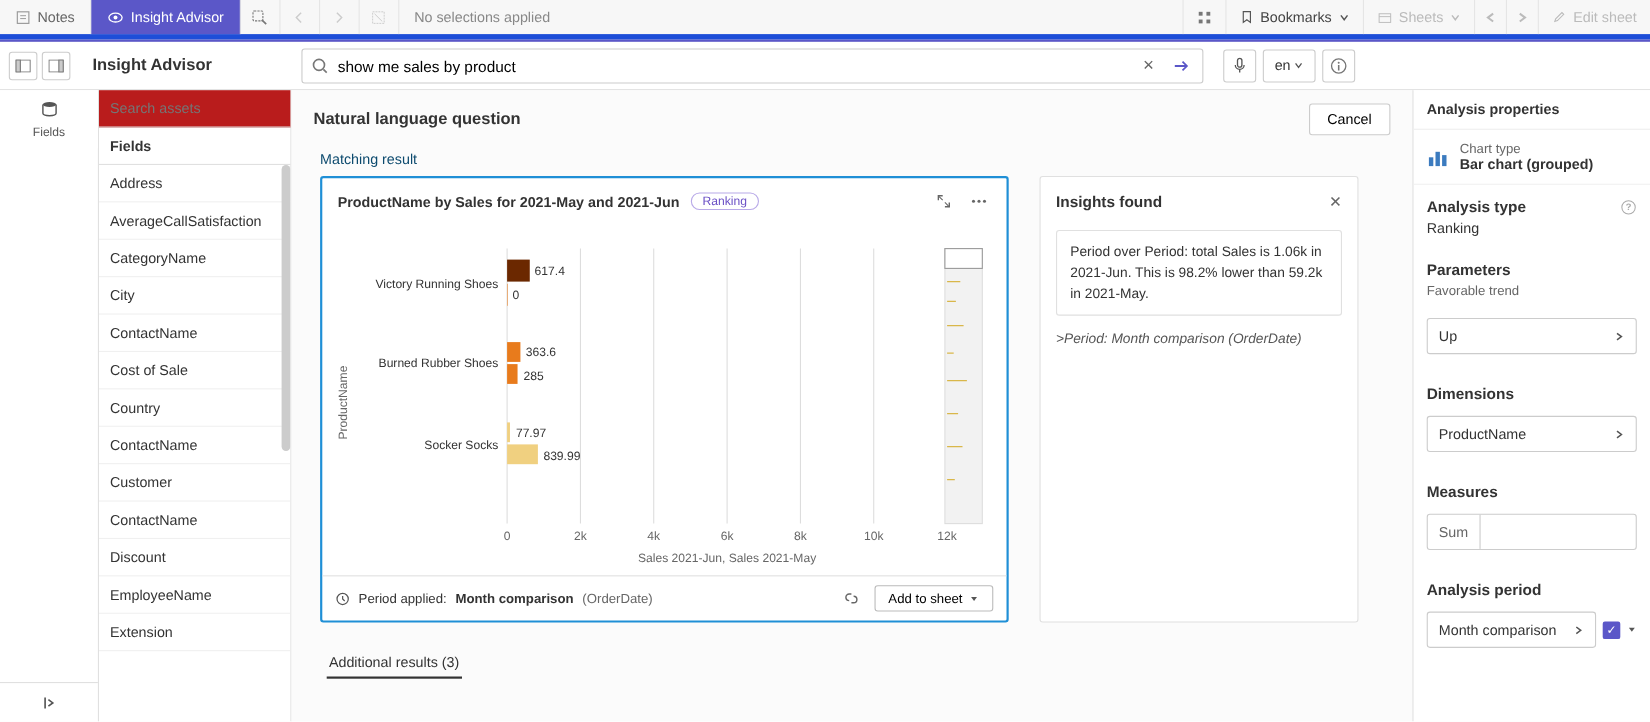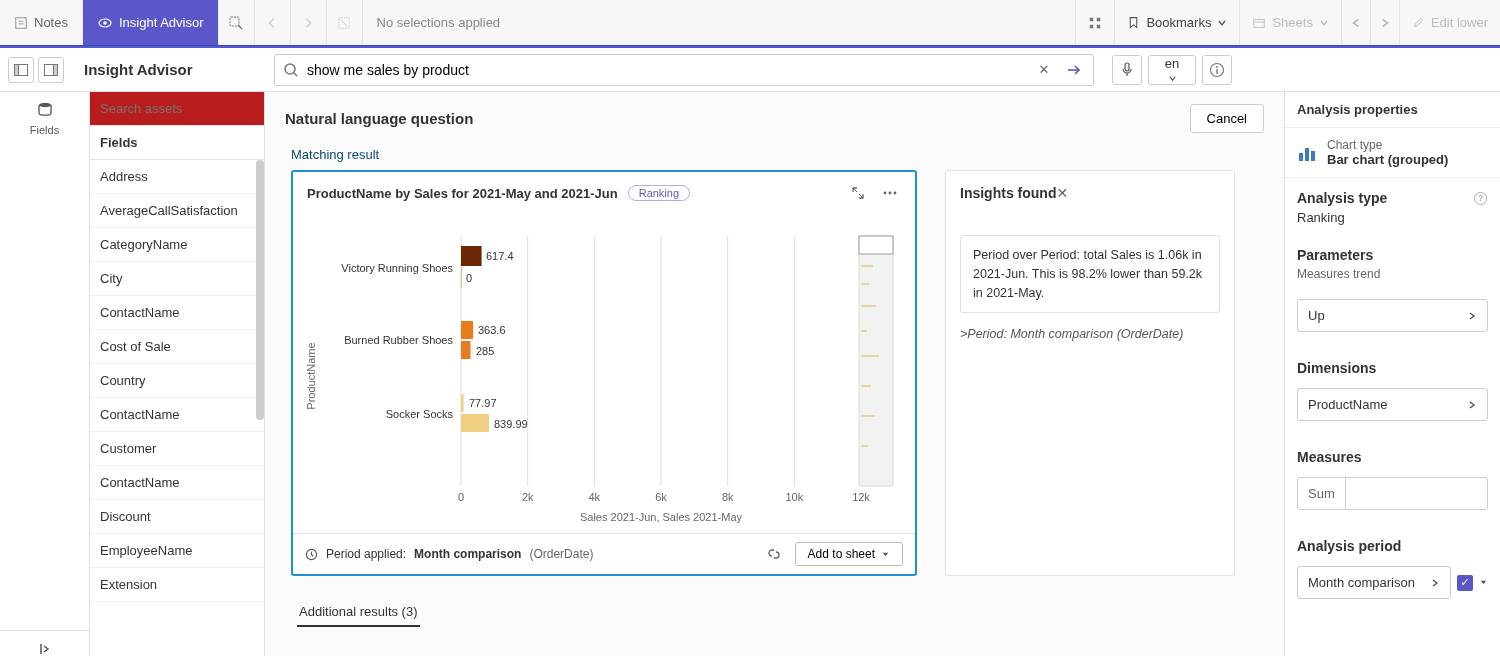--- a/index.html
+++ b/index.html
@@ -1,39 +1,39 @@
 <!DOCTYPE html>
 <html><head>
 <meta charset="utf-8">
 <style>
 * { box-sizing: border-box; margin: 0; padding: 0; font-family: -apple-system, BlinkMacSystemFont, "Segoe UI", Arial, sans-serif; }
 body { width: 1500px; height: 656px; background: #fff; color: #333; font-size: 13px; overflow: hidden; }
 
 
-.top-toolbar { height: 46px; background: #f7f7f7; border-bottom: 1px solid #1d4ed8; display: flex; align-items: stretch; }
+.top-toolbar { height: 36px; background: #f7f7f7; border-bottom: 5px solid #1d4ed8; display: flex; align-items: stretch; }
 .top-toolbar .tab { display: flex; align-items: center; padding: 0 14px; gap: 6px; border-right: 1px solid #e5e5e5; font-size: 13px; color: #666; cursor: pointer; }
 .top-toolbar .tab.active { background: #5b57c8; color: #fff; }
 .top-toolbar .icon-btn { width: 36px; display: flex; align-items: center; justify-content: center; border-right: 1px solid #e5e5e5; cursor: pointer; color: #888; }
 .top-toolbar .no-sel { color: #888; padding: 0 14px; display: flex; align-items: center; }
 .top-toolbar .spacer { flex: 1; }
 .top-toolbar .right-btn { display: flex; align-items: center; padding: 0 12px; border-left: 1px solid #e5e5e5; gap: 6px; cursor: pointer; color: #444; }
 .top-toolbar .right-btn.disabled { color: #bbb; }
 .purple-line { height: 2px; background: #5b57c8; }
 
 
 .sub-toolbar { height: 44px; border-bottom: 1px solid #e0e0e0; display: flex; align-items: center; padding: 0 8px; gap: 10px; }
 .sub-toolbar .panel-toggles { display: flex; gap: 4px; }
 .sub-toolbar .panel-toggle { width: 26px; height: 26px; border: 1px solid #ccc; border-radius: 3px; display: flex; align-items: center; justify-content: center; cursor: pointer; background: #fff; }
 .sub-toolbar h1 { font-size: 15px; font-weight: 600; margin-left: 10px; flex: 0 0 180px;}
 .search-wrap { flex: 1; max-width: 820px; display: flex; align-items: center; border: 1px solid #ccc; border-radius: 3px; height: 32px; padding: 0 8px; gap: 8px; }
 .search-wrap input { flex: 1; border: none; outline: none; font-size: 14px; }
 .search-wrap .sbtn { width: 22px; height: 22px; display: flex; align-items: center; justify-content: center; cursor: pointer; color: #666; }
 .sub-right { display: flex; gap: 6px; margin-left: 8px; }
 .sub-right .sq { width: 30px; height: 30px; border: 1px solid #ccc; border-radius: 3px; display: flex; align-items: center; justify-content: center; cursor: pointer; }
-.sub-right .sq.lang { width: 48px; font-size: 13px; gap: 3px; flex-direction: column; }
+.sub-right .sq.lang { width: 48px; font-size: 13px; gap: 3px; }
 
 
 .main { display: flex; height: calc(656px - 36px - 2px - 44px); }
 .rail { width: 90px; border-right: 1px solid #e0e0e0; display: flex; flex-direction: column; align-items: center; }
 .rail .rail-item { width: 100%; padding: 10px 0 8px; text-align: center; cursor: pointer; font-size: 11px; color: #555; }
 .rail .rail-item.active { background: #fff; }
 .rail .rail-item:not(.active) { color: #666; }
 .rail .rail-spacer { flex: 1; }
 .rail .rail-bottom { width: 100%; height: 36px; display: flex; align-items: center; justify-content: center; cursor: pointer; border-top: 1px solid #e0e0e0; }
 
@@ -57,21 +57,21 @@
 .chip { border: 1px solid #b8a9e8; color: #6a4fc5; border-radius: 10px; padding: 1px 10px; font-size: 11px; }
 .chart-head .sp { flex: 1; }
 .chart-head .hbtn { width: 22px; height:22px; display:flex; align-items:center; justify-content:center; cursor:pointer; color:#666; border-radius:3px; }
 .chart-body { flex: 1; padding: 6px 14px 4px 8px; position: relative; }
 .chart-footer { border-top: 1px solid #e0e0e0; padding: 7px 12px; display: flex; align-items: center; gap: 8px; font-size: 12px; }
 .chart-footer .sp { flex:1; }
 .btn-add { border: 1px solid #bbb; background: #fff; padding: 4px 12px; border-radius: 3px; cursor: pointer; display:flex; align-items:center; gap:6px; font-size:12px;}
 .btn-chain { width:26px; height:26px; border:none; background:none; cursor:pointer; color:#666; display:flex;align-items:center;justify-content:center;}
 
 .insights-card { flex: 1; max-width: 290px; border: 1px solid #e0e0e0; border-radius: 3px; background: #fff; padding: 14px; }
-.insights-card h3 { font-size: 14px; font-weight: 600; color: #333; margin-bottom: 34px; display:flex; justify-content:flex-start;}
+.insights-card h3 { font-size: 14px; font-weight: 600; color: #333; margin-bottom: 18px; display:flex; justify-content:space-between;}
 .insight-box { border: 1px solid #e0e0e0; border-radius: 3px; padding: 10px 12px; font-size: 12.5px; line-height: 1.5; margin-bottom: 14px; }
 .insight-note { font-style: italic; font-size: 12.5px; color: #555; }
 
 .additional { padding: 12px 32px 0; }
 .additional .tab-label { display: inline-block; padding: 6px 2px; border-bottom: 2px solid #333; font-size: 13px; font-weight:500; cursor:pointer; }
 
 
 .props { width: 216px; border-left: 1px solid #e0e0e0; background: #fff; display: flex; flex-direction: column; font-size: 13px; overflow-y:auto;}
 .props .p-header { padding: 10px 12px; font-weight: 600; border-bottom: 1px solid #eee; }
 .props .p-row { padding: 10px 12px; border-bottom: 1px solid #f0f0f0; }
@@ -172,21 +172,21 @@
   </div>
   <div class="right-btn disabled" style="padding:0 8px;">
     <svg width="12" height="12" viewBox="0 0 10 10">
         <path d="M3 2 L7 5 L3 8" fill="none" stroke="currentColor" stroke-width="1.5"></path>
       </svg>
   </div>
   <div class="right-btn disabled">
     <svg width="13" height="13" viewBox="0 0 16 16">
         <path d="M3 13 l1-3 7-7 2 2 -7 7 z" fill="none" stroke="currentColor" stroke-width="1.2"></path>
       </svg>
-    <span>Edit lower</span>
+    <span>Edit sheet</span>
   </div>
 </div>
 <div class="purple-line"></div>
 
 <div class="sub-toolbar">
   <div class="panel-toggles">
     <div class="panel-toggle">
       <svg width="14" height="12" viewBox="0 0 14 12">
           <rect x="0.5" y="0.5" width="13" height="11" fill="none" stroke="#777"></rect>
           <rect x="0.5" y="0.5" width="4" height="11" fill="#ccc" stroke="#777"></rect>
@@ -416,21 +416,21 @@
       <span>Analysis type</span>
       <svg width="15" height="15" viewBox="0 0 16 16">
           <circle cx="8" cy="8" r="6.5" fill="none" stroke="#aaa"></circle>
           <text x="8" y="11" text-anchor="middle" font-size="9" fill="#aaa">?</text>
         </svg>
     </div>
     <div class="p-row" style="border-bottom:none; padding-top:0;">Ranking</div>
 
     <div class="p-section-title">Parameters</div>
     <div class="p-row" style="padding-top:0; border:none;">
-      <div class="p-label">Measures trend</div>
+      <div class="p-label">Favorable trend</div>
     </div>
     <div class="p-chip">
       <span>Up</span>
       <svg width="10" height="10" viewBox="0 0 10 10">
           <path d="M3 2 L7 5 L3 8" fill="none" stroke="#555" stroke-width="1.4"></path>
         </svg>
     </div>
 
     <div class="p-section-title" style="margin-top:8px;">Dimensions</div>
     <div class="p-chip">

